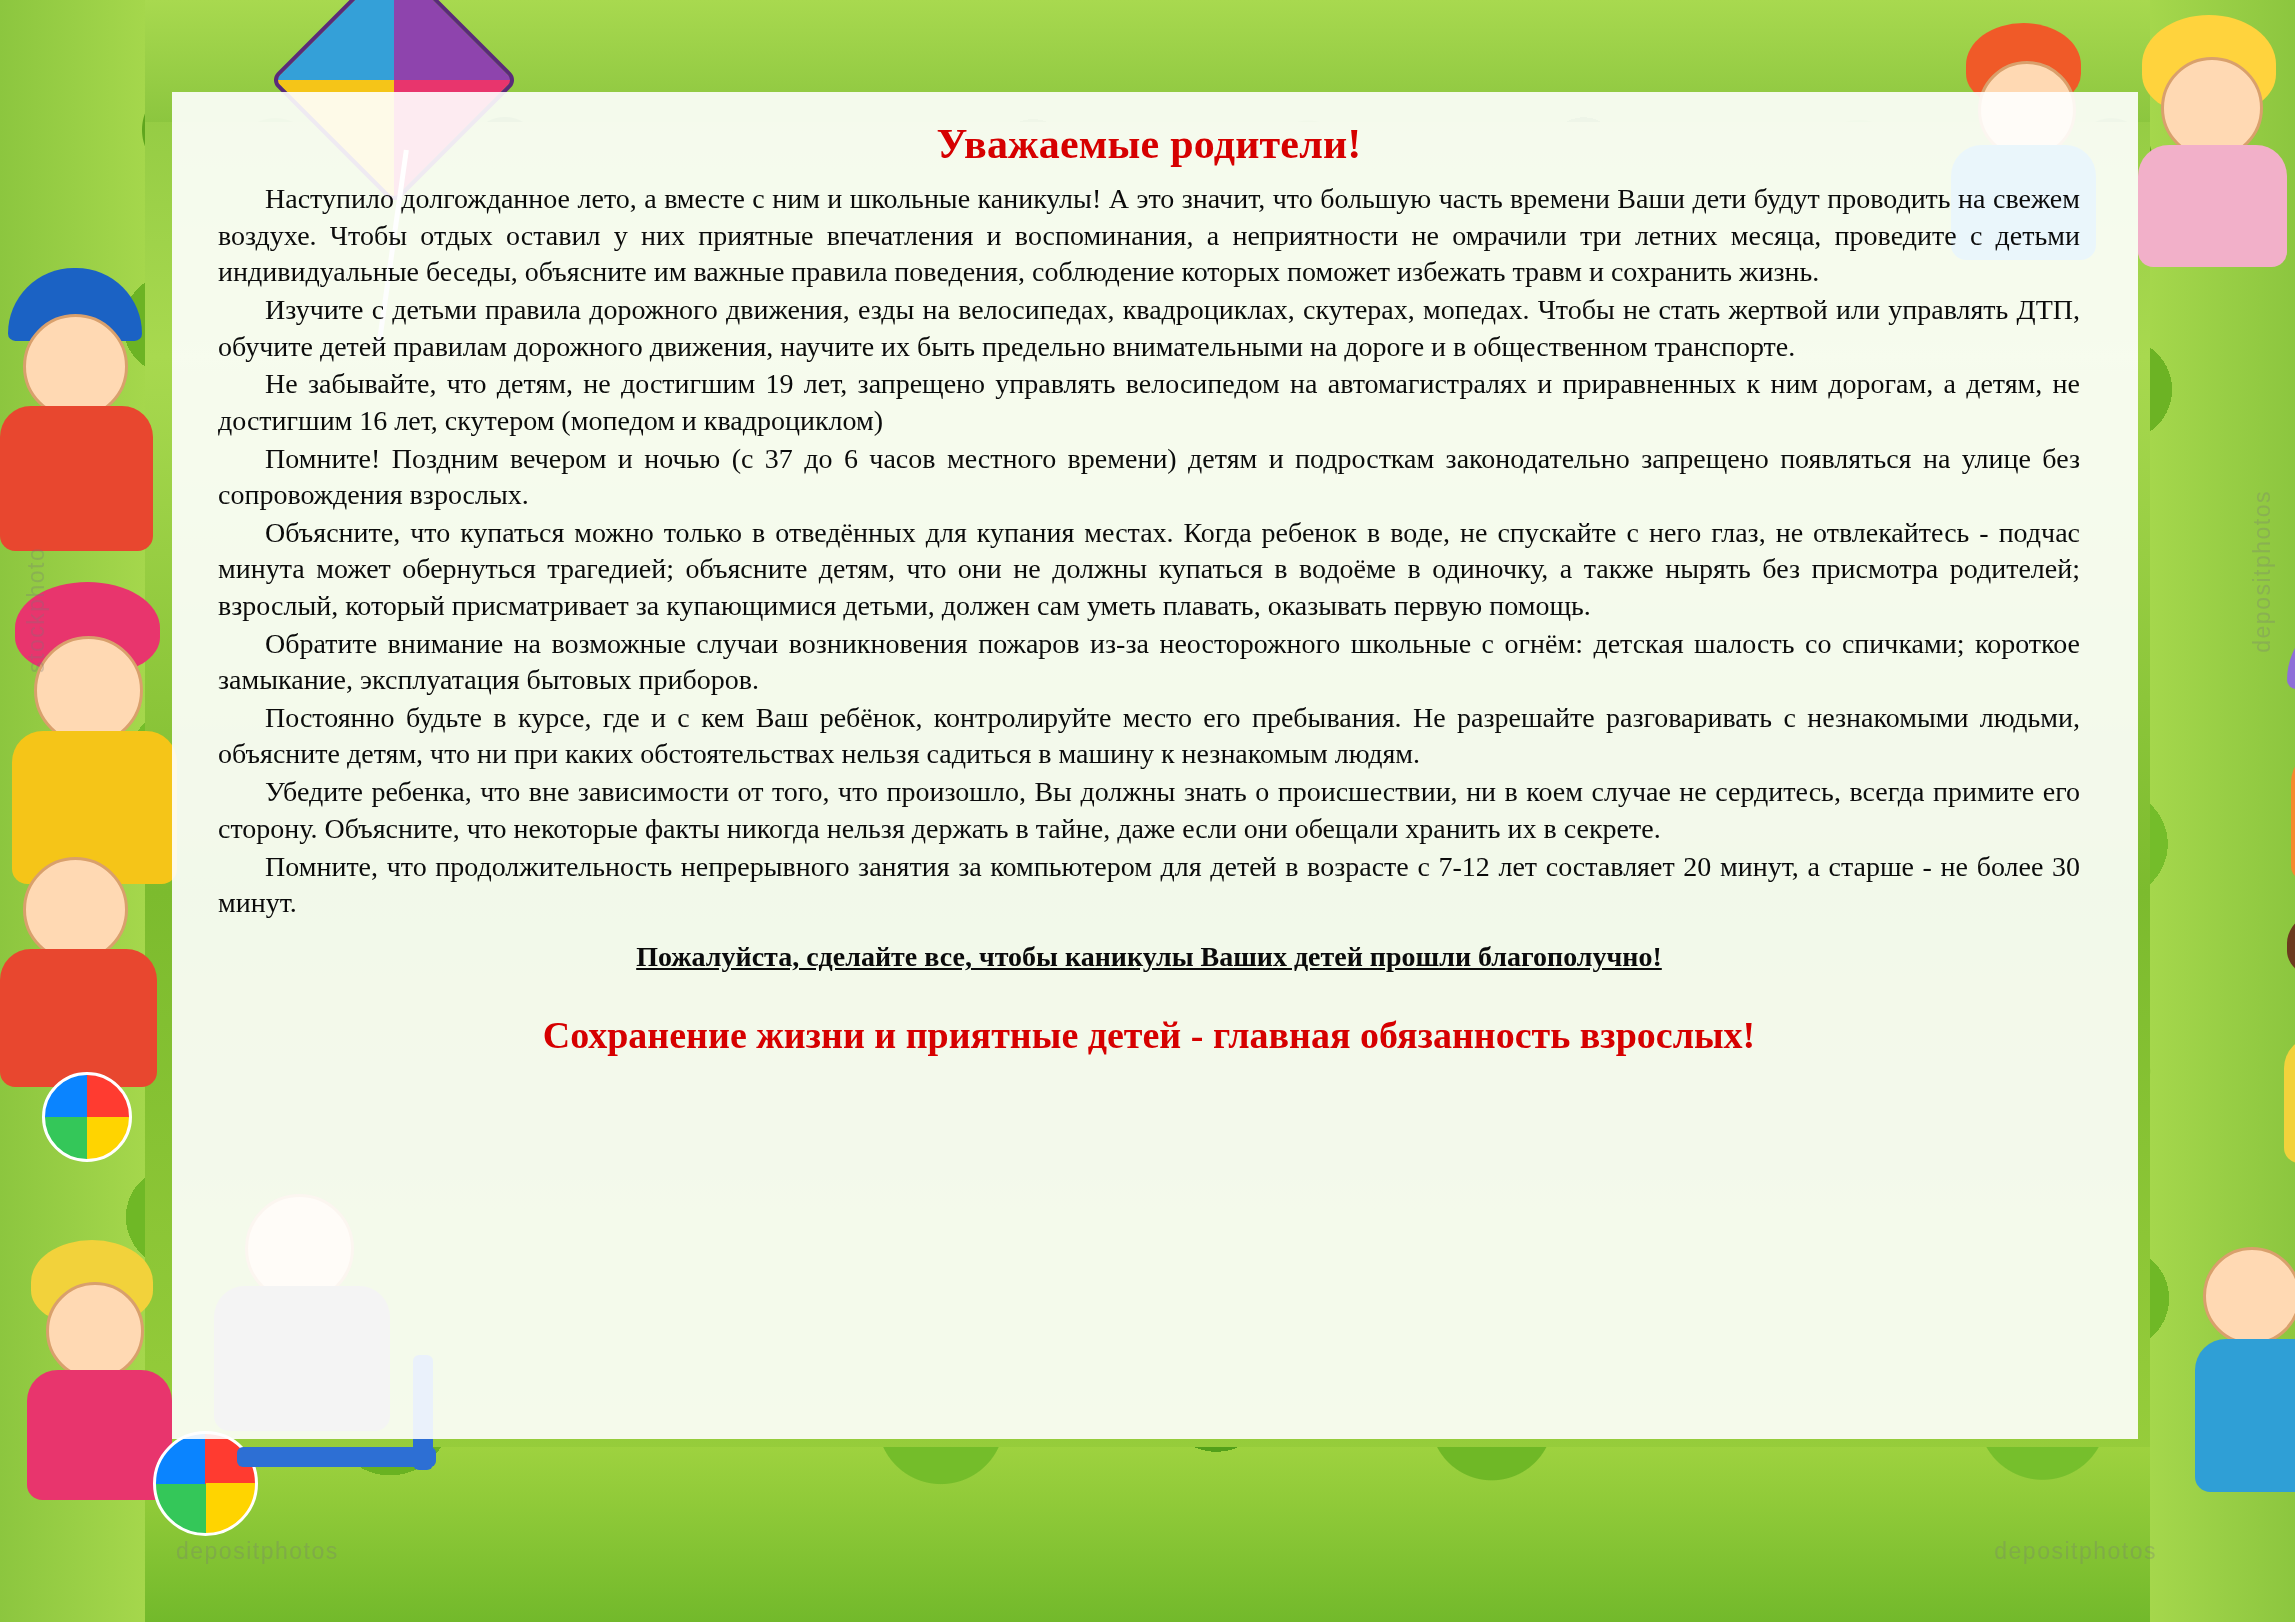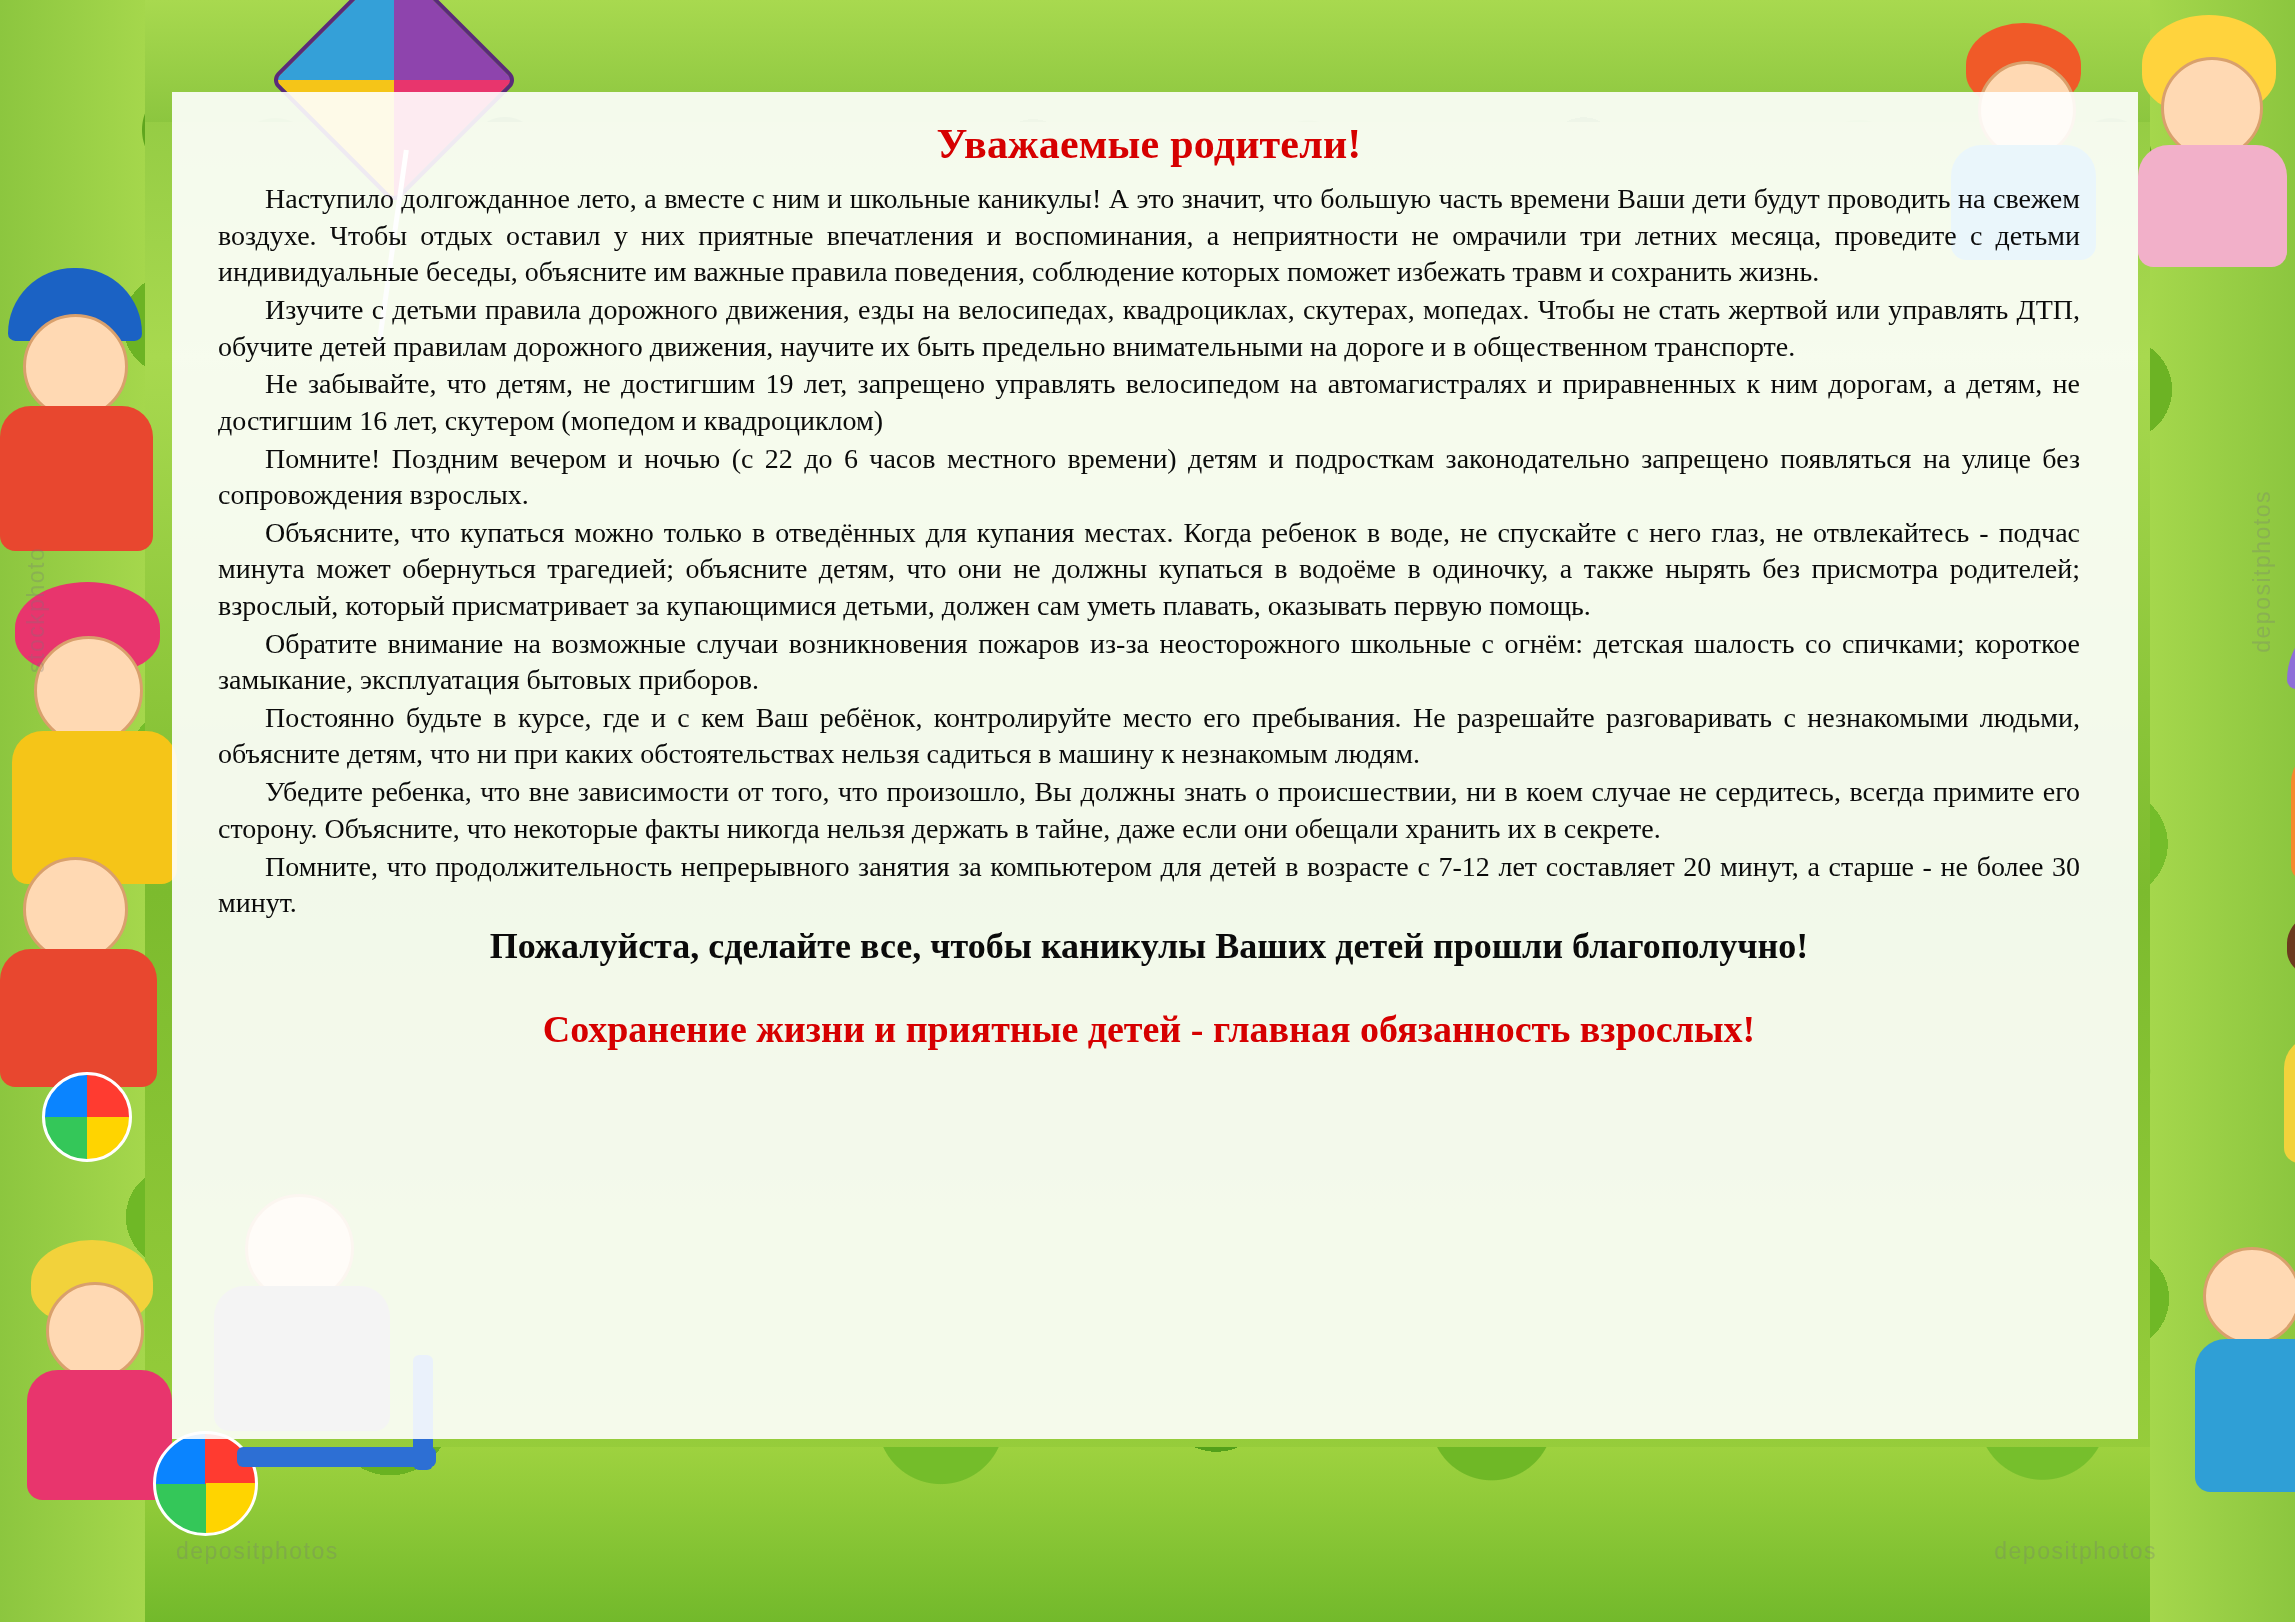--- a/index.html
+++ b/index.html
@@ -168,24 +168,25 @@
     color: #0b0b0b;
     text-align: justify;
     text-justify: inter-word;
     font-weight: normal;
     margin: 0 0 1.5px 0;
   }
   .para.indent { text-indent: 47px; }
 
   .closing {
     text-align: center;
-    font-size: 36px;
+    font-size: 28px;
     font-weight: bold;
     color: #0b0b0b;
-    margin-top: 4px;
+    text-decoration: underline;
+    margin-top: 20px;
   }
 
   .slogan {
     text-align: center;
     color: #d60000;
     font-size: 38px;
     font-weight: bold;
     margin-top: 40px;
   }
 
@@ -280,21 +281,21 @@
     <div class="scooter-bar" style="width:20px;height:115px;left:199px;top:161px;"></div>
   </div>
 
   <div class="sheet">
 
     <div class="doc-title">Уважаемые родители!</div>
 
     <p class="para indent">Наступило долгожданное лето, а вместе с ним и школьные каникулы! А это значит, что большую часть времени Ваши дети будут проводить на свежем воздухе. Чтобы отдых оставил у них приятные впечатления и воспоминания, а неприятности не омрачили три летних месяца, проведите с детьми индивидуальные беседы, объясните им важные правила поведения, соблюдение которых поможет избежать травм  и сохранить жизнь.</p>
     <p class="para indent">Изучите с детьми правила дорожного движения, езды на велосипедах, квадроциклах, скутерах, мопедах. Чтобы не стать жертвой или управлять ДТП, обучите детей правилам дорожного движения, научите их быть предельно внимательными на дороге и в общественном транспорте.</p>
     <p class="para indent">Не забывайте, что детям, не достигшим 19 лет, запрещено управлять велосипедом на автомагистралях и приравненных к ним дорогам, а детям, не достигшим 16 лет, скутером (мопедом и квадроциклом)</p>
-    <p class="para indent">Помните! Поздним вечером и ночью (с 22 до 6 часов местного времени) детям и подросткам законодательно запрещено появляться    на улице без сопровождения взрослых.</p>
+    <p class="para indent">Помните! Поздним вечером и ночью (с 37 до 6 часов местного времени) детям и подросткам законодательно запрещено появляться    на улице без сопровождения взрослых.</p>
     <p class="para indent">Объясните, что купаться можно только в отведённых для купания местах. Когда ребенок в воде, не спускайте с него глаз, не отвлекайтесь - подчас минута может обернуться трагедией; объясните детям, что они не должны купаться в водоёме в одиночку, а также   нырять  без присмотра родителей; взрослый, который присматривает за купающимися детьми, должен сам уметь плавать, оказывать   первую помощь.</p>
     <p class="para indent">Обратите внимание на возможные случаи   возникновения пожаров из-за неосторожного школьные с огнём: детская шалость со спичками; короткое замыкание, эксплуатация бытовых приборов.</p>
     <p class="para indent">Постоянно будьте в курсе, где и с кем Ваш ребёнок, контролируйте место его пребывания. Не  разрешайте  разговаривать  с  незнакомыми  людьми,  объясните  детям,  что  ни  при  каких обстоятельствах нельзя садиться в машину к  незнакомым людям.</p>
     <p class="para indent">Убедите ребенка, что вне зависимости от того, что произошло, Вы должны знать о происшествии, ни в коем случае не сердитесь,   всегда примите его сторону. Объясните, что некоторые факты никогда нельзя держать в тайне, даже если они обещали хранить их в секрете.</p>
     <p class="para indent">Помните, что продолжительность непрерывного занятия за компьютером для детей в возрасте с 7-12 лет составляет 20 минут, а старше - не более 30 минут.</p>
 
     <div class="closing">Пожалуйста, сделайте все, чтобы каникулы Ваших детей прошли благополучно!</div>
 
     <div class="slogan">Сохранение жизни и приятные детей - главная обязанность взрослых!</div>
   </div>

